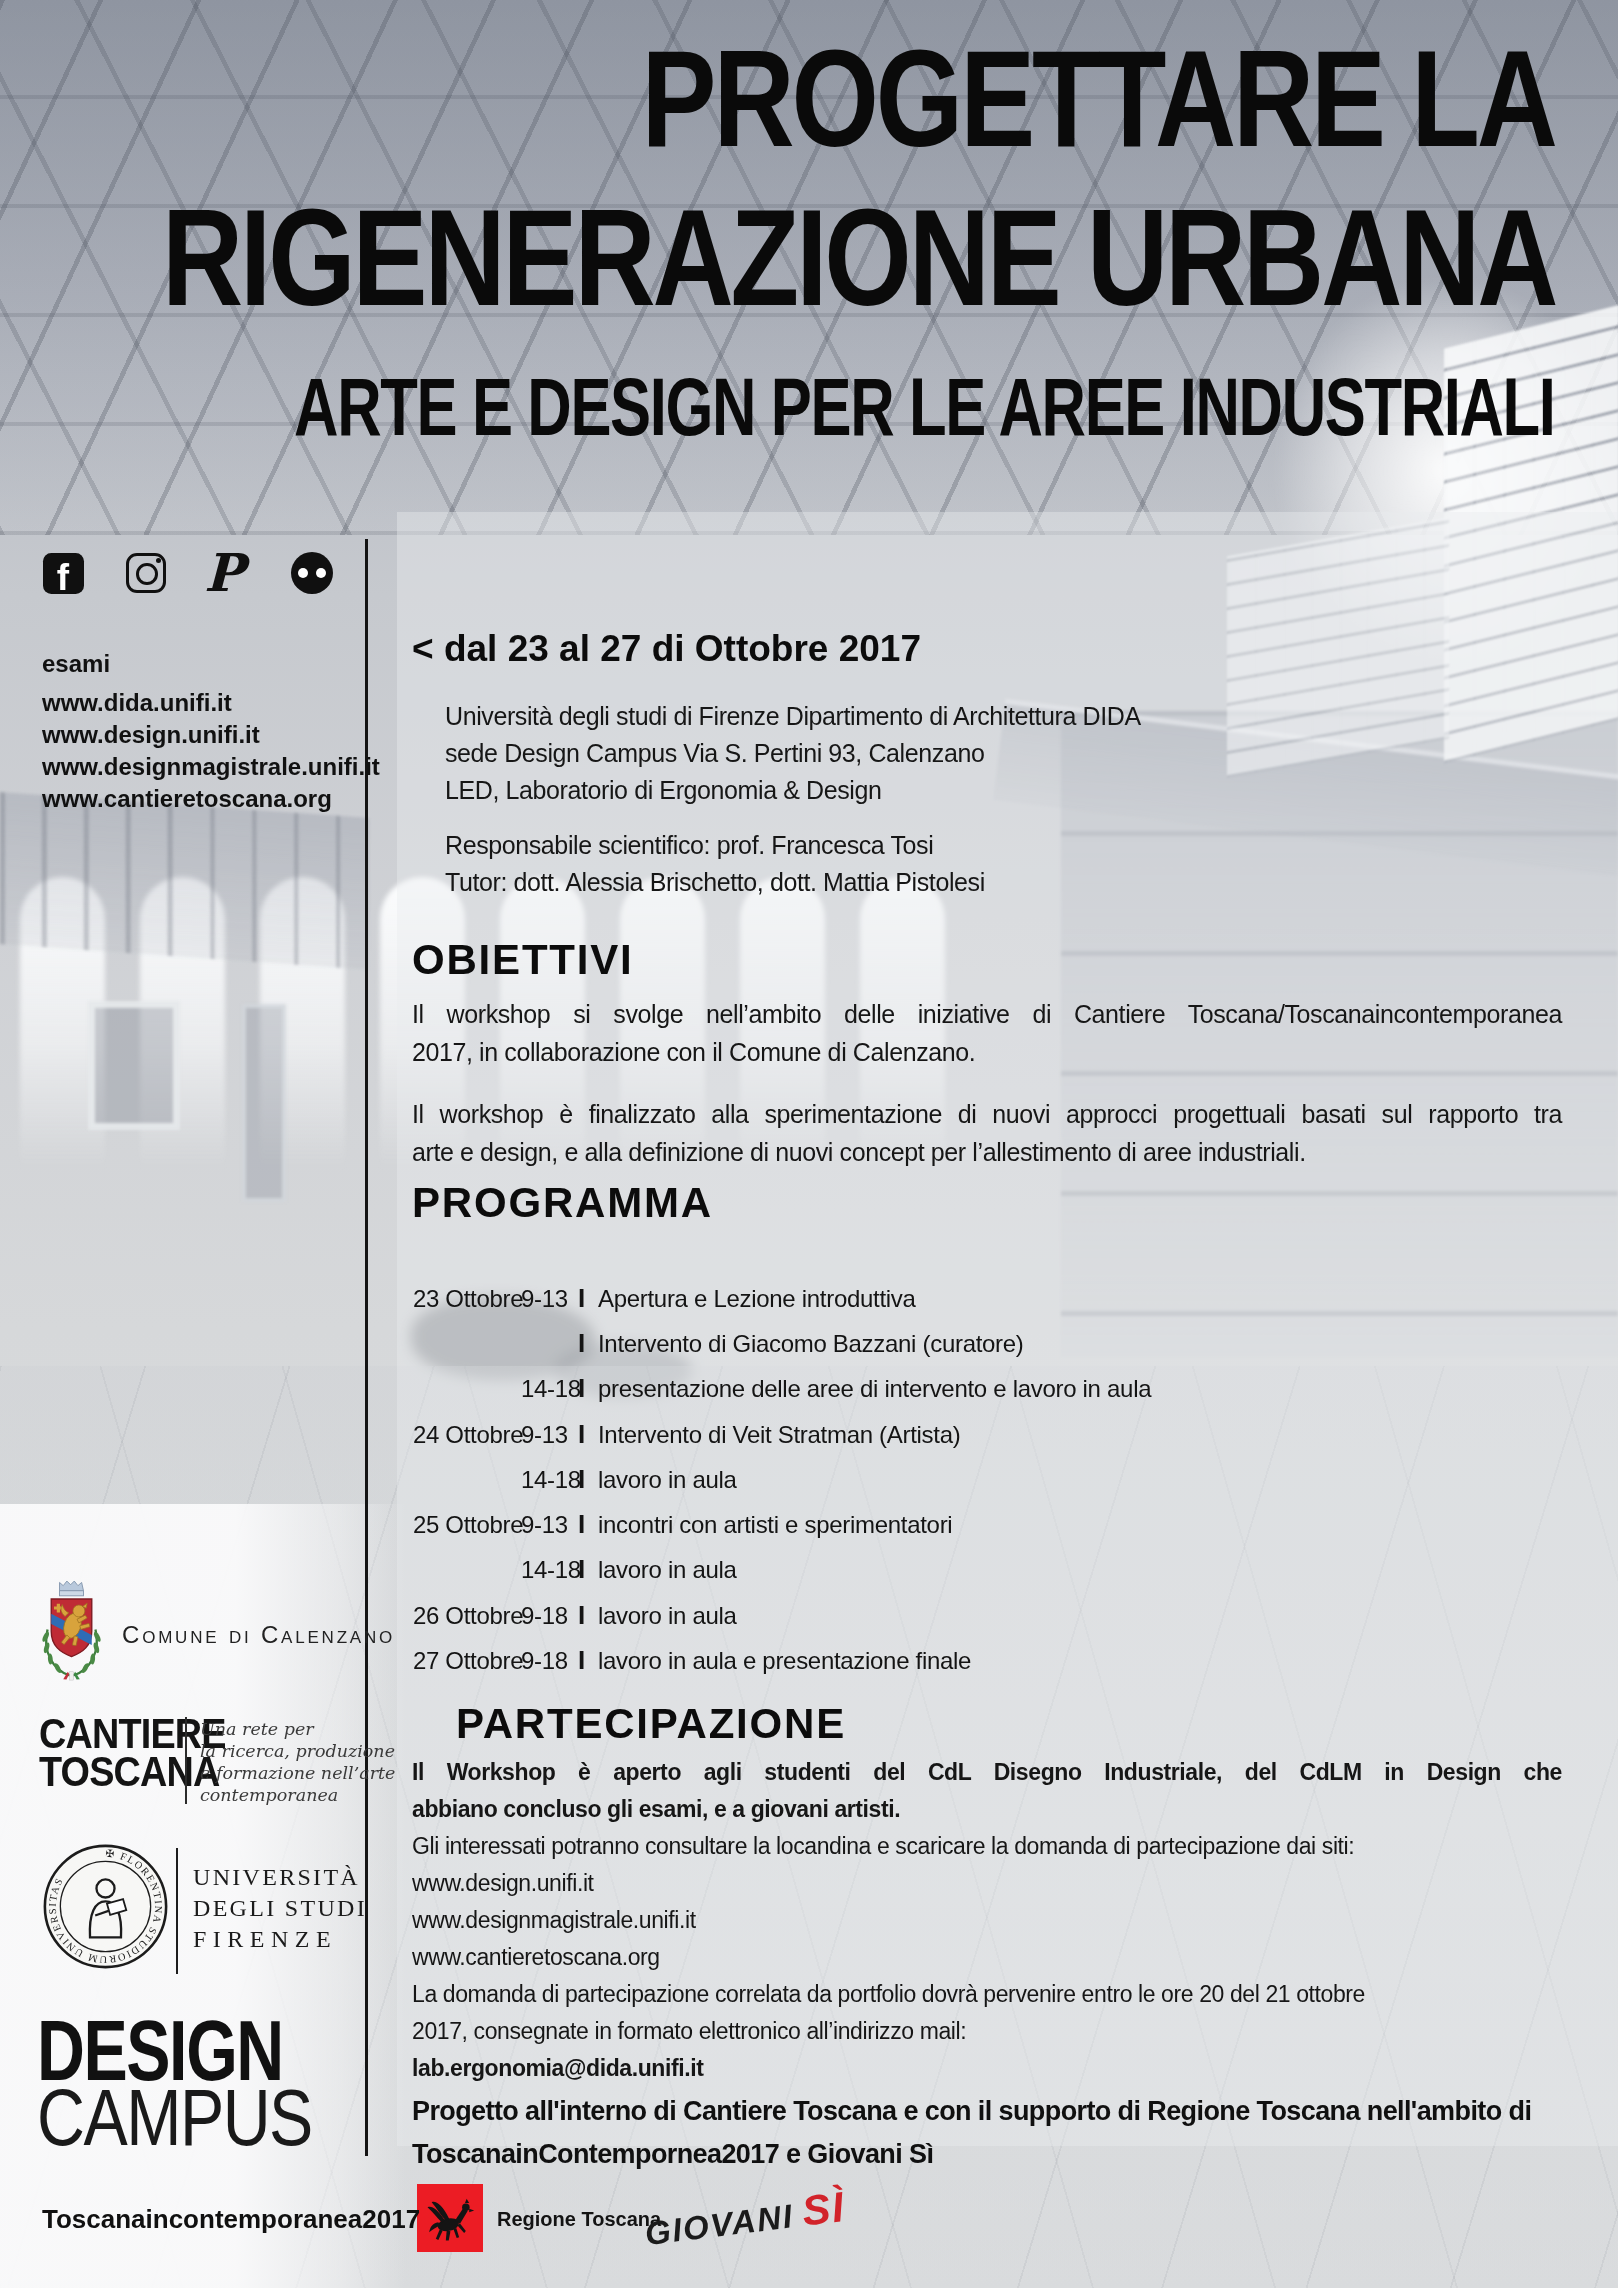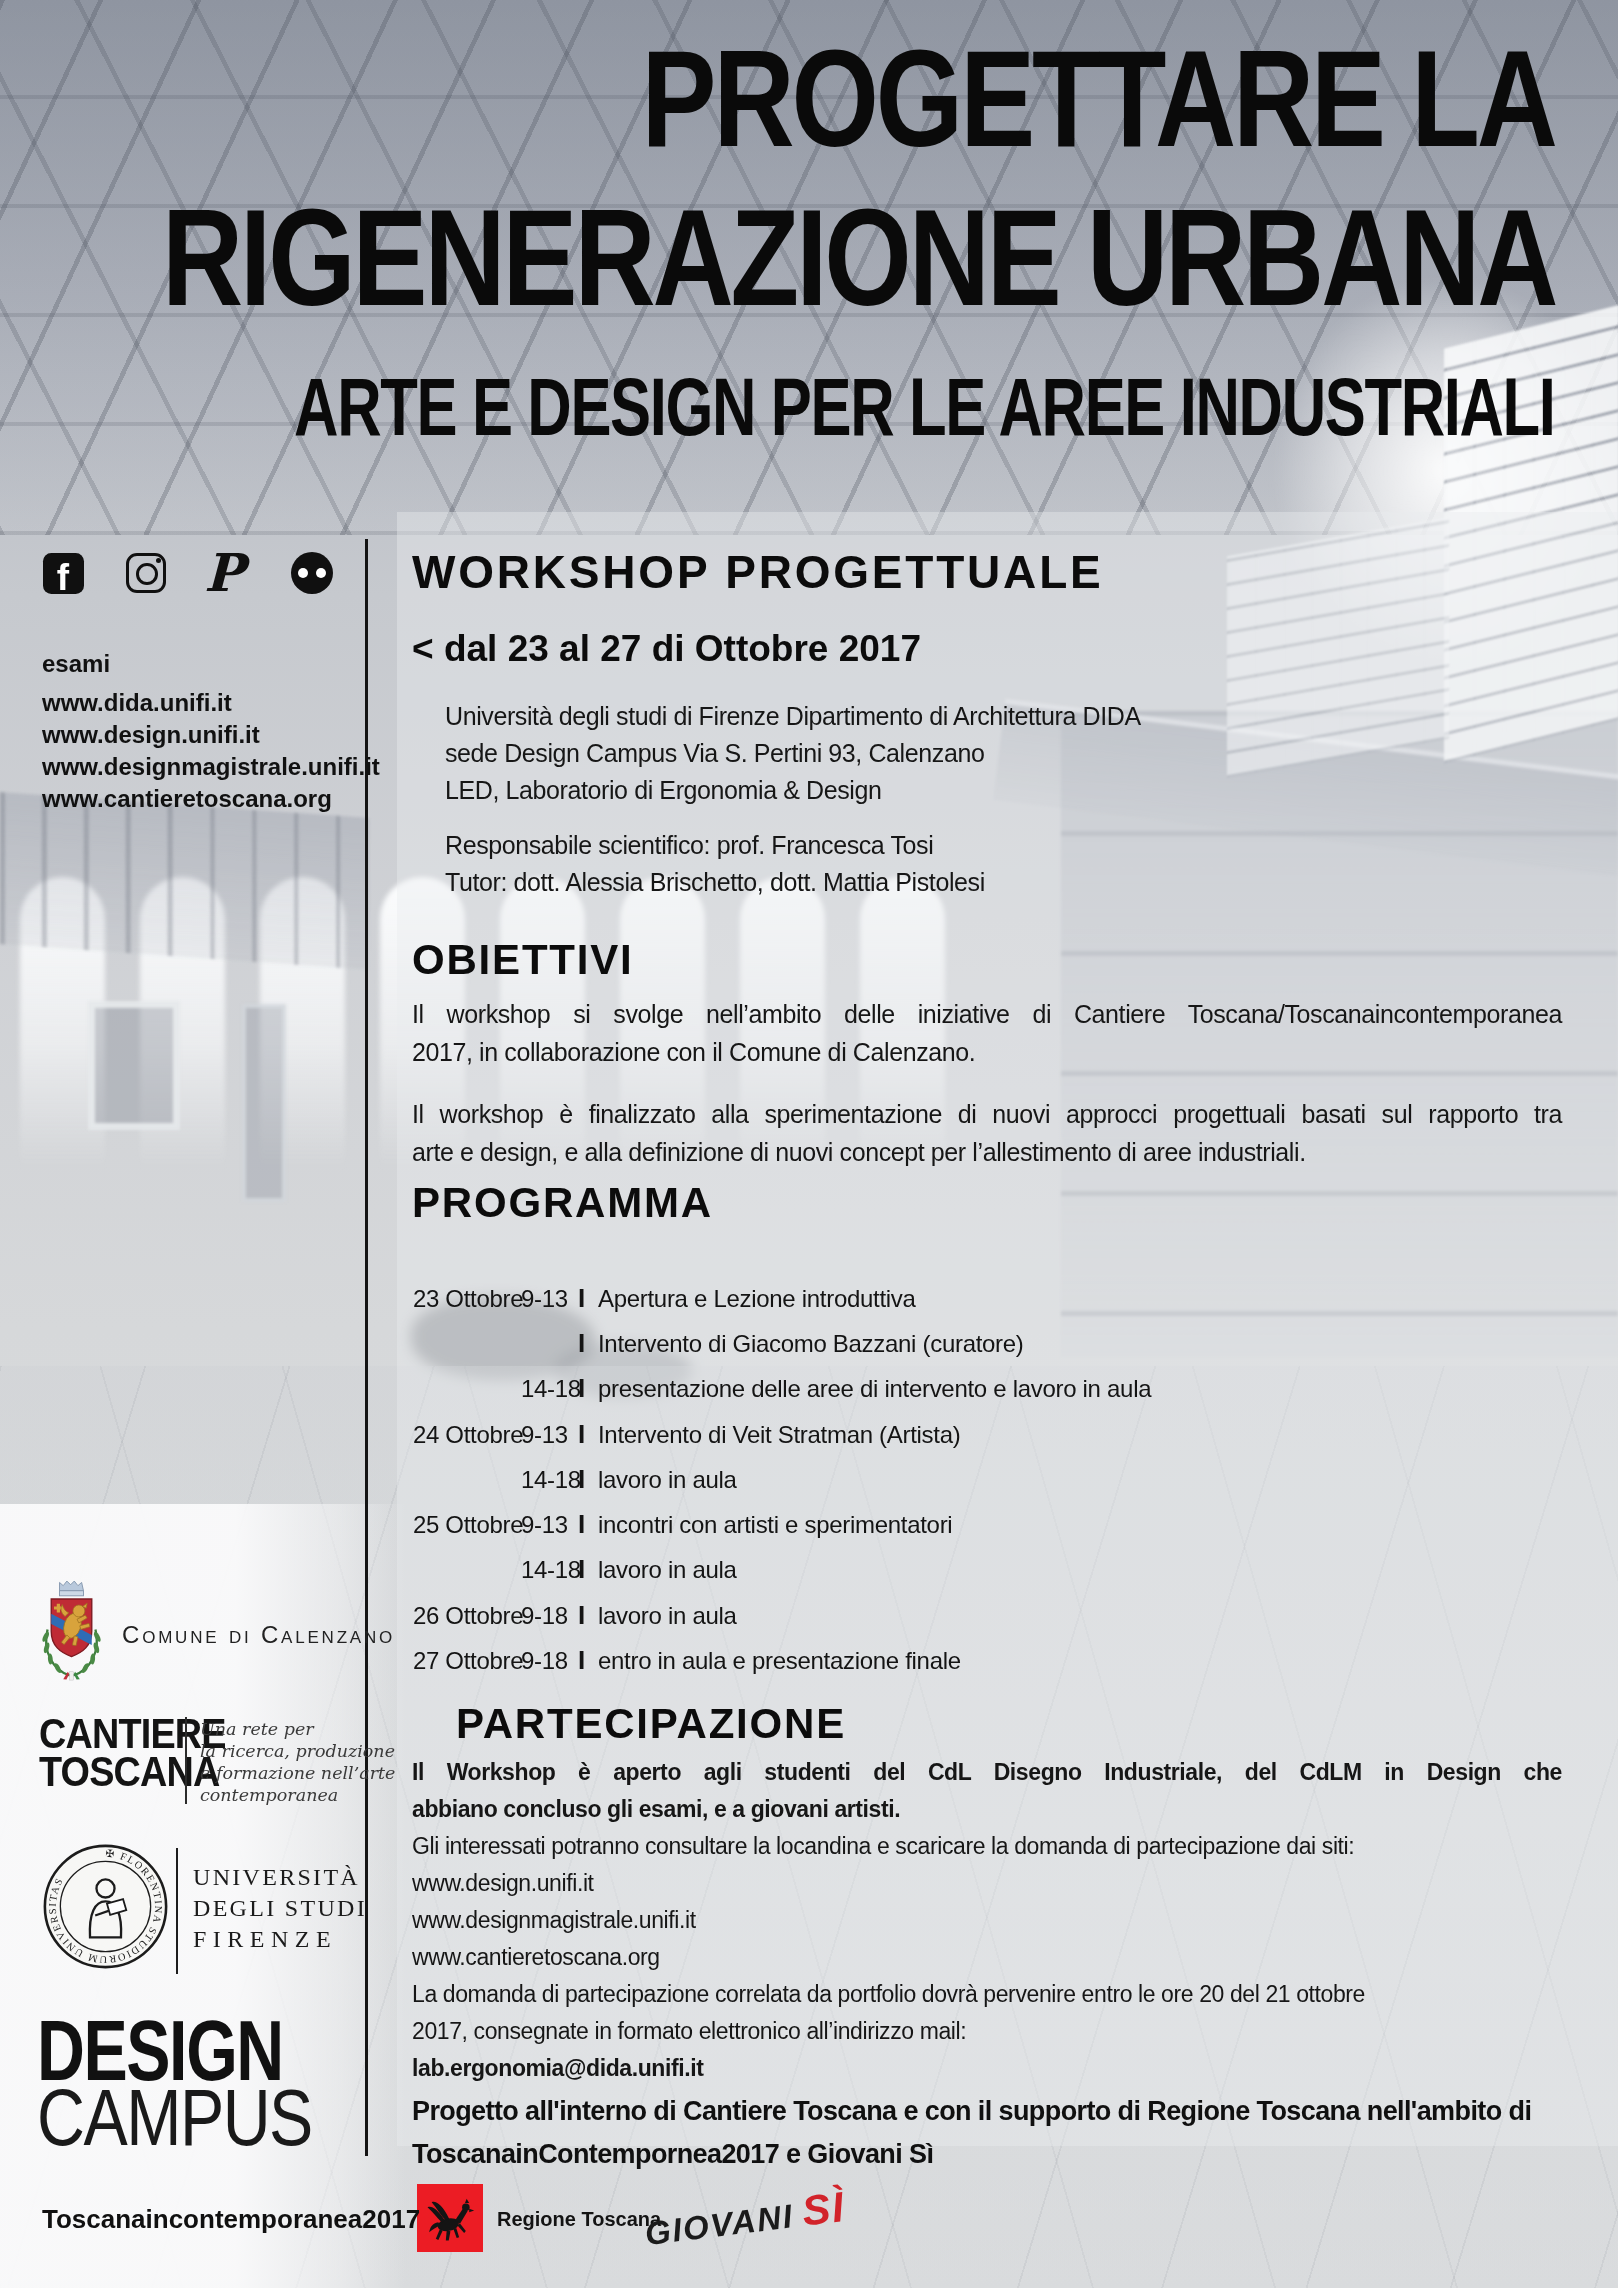--- a/index.html
+++ b/index.html
@@ -204,21 +204,20 @@
   </div>
 
   <div class="fg info-block">
     <div class="info-heading">esami</div>
     <div class="info-link">www.dida.unifi.it</div>
     <div class="info-link">www.design.unifi.it</div>
     <div class="info-link">www.designmagistrale.unifi.it</div>
     <div class="info-link">www.cantieretoscana.org</div>
   </div>
 
-  <div class="fg h-section workshop-title">WORKSHOP PROGETTUALE</div>
   <div class="fg date-line">&lt; dal 23 al 27 di Ottobre 2017</div>
 
   <div class="fg body-text address-block">
     <div>Università degli studi di Firenze Dipartimento di Architettura DIDA</div>
     <div>sede Design Campus Via S. Pertini 93, Calenzano</div>
     <div>LED, Laboratorio di Ergonomia &amp; Design</div>
   </div>
   <div class="fg body-text staff-block">
     <div>Responsabile scientifico: prof. Francesca Tosi</div>
     <div>Tutor: dott. Alessia Brischetto, dott. Mattia Pistolesi</div>
@@ -281,21 +280,21 @@
     <div class="prog-row" style="top:317px;">
       <span class="pr-date">26 Ottobre</span>
         <span class="pr-time">9-18</span>
         <span class="pr-sep">I</span>
         <span class="pr-desc">lavoro in aula</span>
     </div>
     <div class="prog-row" style="top:362px;">
       <span class="pr-date">27 Ottobre</span>
         <span class="pr-time">9-18</span>
         <span class="pr-sep">I</span>
-        <span class="pr-desc">entro in aula e presentazione finale</span>
+        <span class="pr-desc">lavoro in aula e presentazione finale</span>
     </div>
   </div>
 
   <div class="fg h-section" style="top:1700px;margin-left:44px;">PARTECIPAZIONE</div>
   <div class="fg part-lines">
     <div class="part-line wrapfit bold jline">Il Workshop è aperto agli studenti del CdL Disegno Industriale, del CdLM in Design che</div>
     <div class="part-line bold">abbiano concluso gli esami, e a giovani artisti.</div>
     <div class="part-line">Gli interessati potranno consultare la locandina e scaricare la domanda di partecipazione dai siti:</div>
     <div class="part-line">www.design.unifi.it</div>
     <div class="part-line">www.designmagistrale.unifi.it</div>

